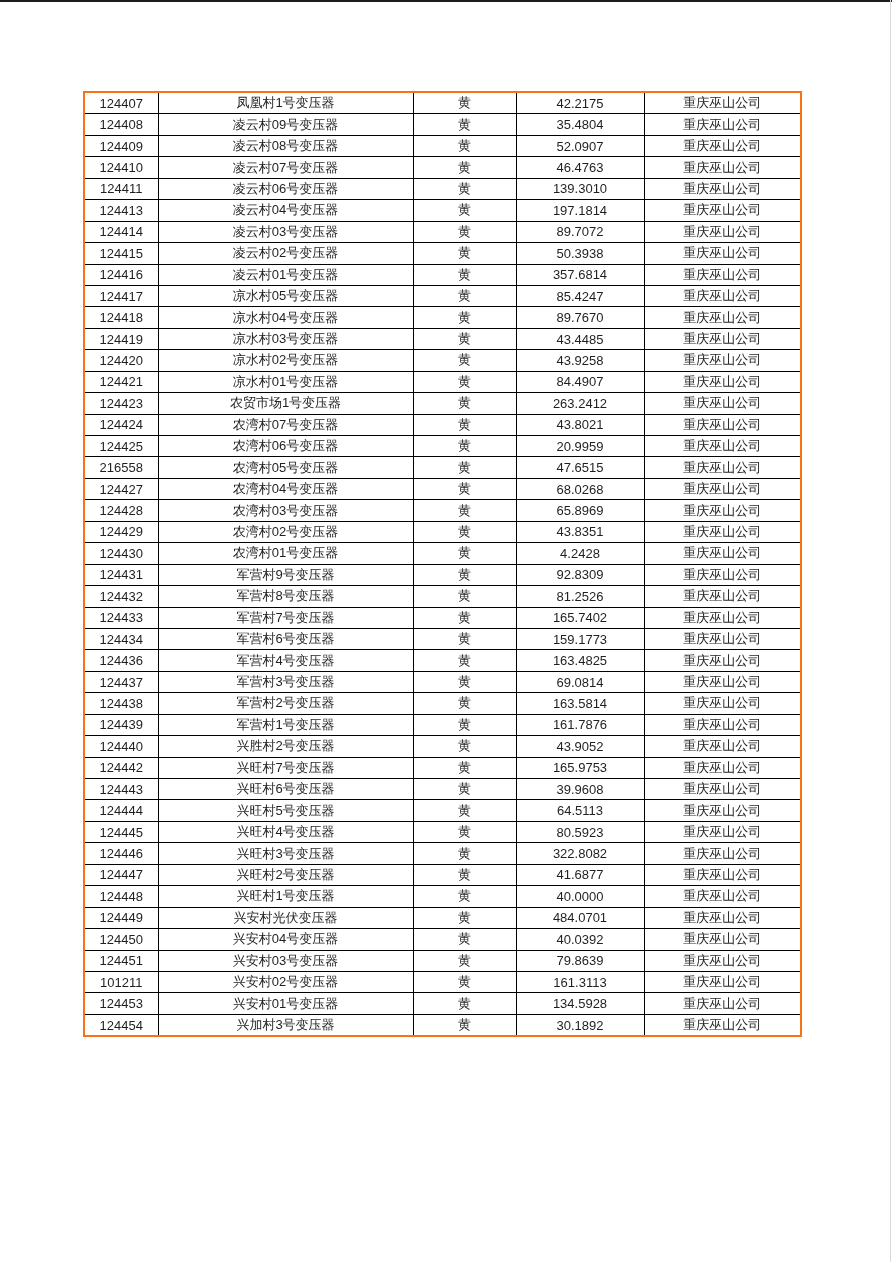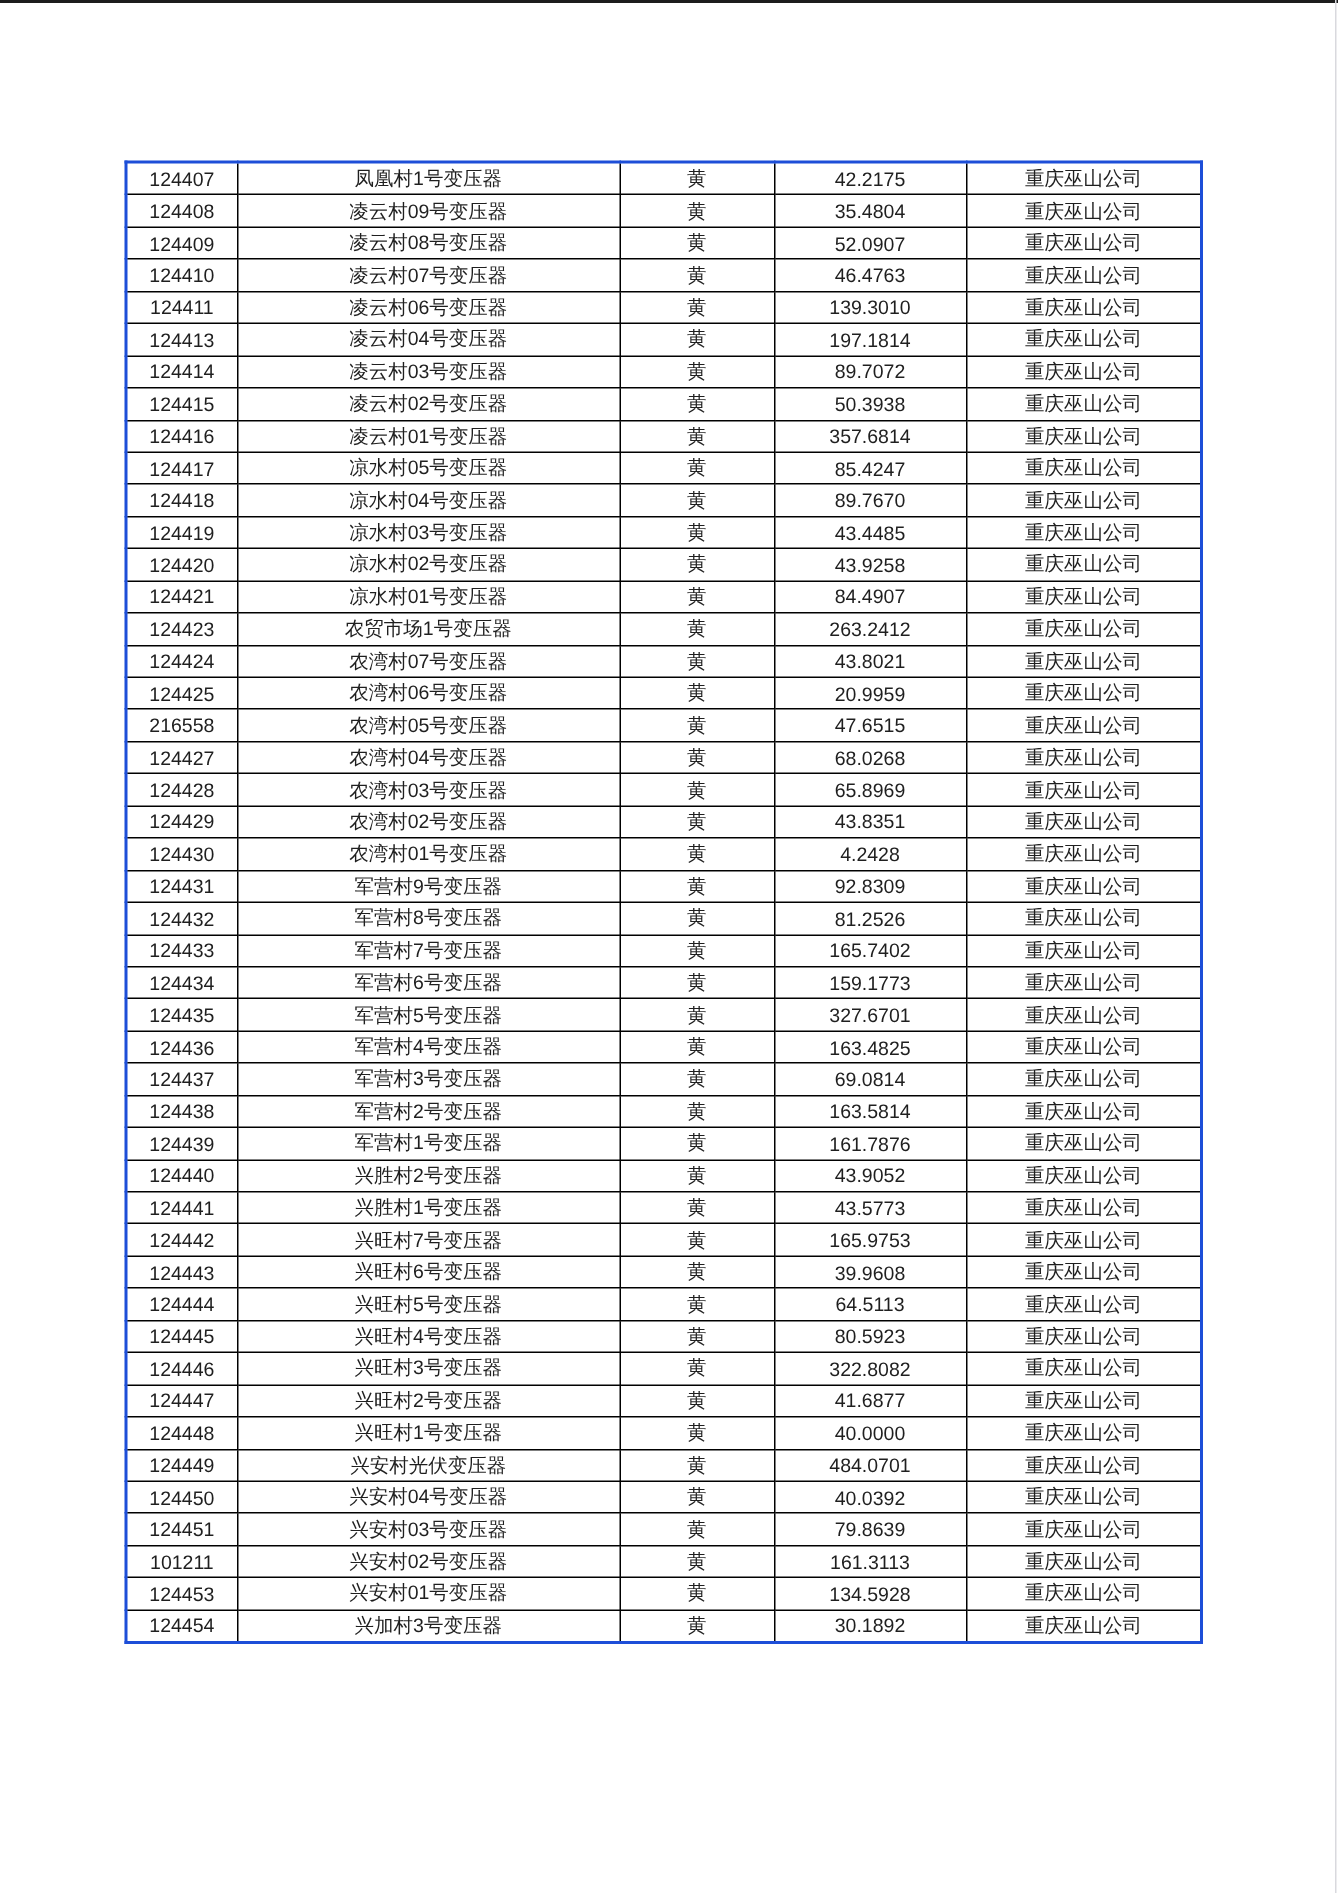--- a/index.html
+++ b/index.html
@@ -27,25 +27,25 @@
     position: absolute;
     top: 0;
     right: 1px;
     width: 1px;
     height: 1262px;
     background: #d9d9de;
   }
   table.data-table {
     position: absolute;
     left: 83px;
-    top: 107px;
+    top: 91px;
     width: 717px;
     border-collapse: collapse;
     table-layout: fixed;
-    border: 2px solid #1d4ed8;
+    border: 2px solid #f97316;
   }
   table.data-table td {
     border: 1px solid #000000;
     height: 20.45px;
     padding: 0;
     text-align: center;
     vertical-align: middle;
     font-size: 13px;
     color: #1f1f1f;
     white-space: nowrap;
@@ -249,27 +249,20 @@
     <td>重庆巫山公司</td>
   </tr>
         <tr>
     <td>124434</td>
     <td>军营村6号变压器</td>
     <td>黄</td>
     <td>159.1773</td>
     <td>重庆巫山公司</td>
   </tr>
         <tr>
-    <td>124435</td>
-    <td>军营村5号变压器</td>
-    <td>黄</td>
-    <td>327.6701</td>
-    <td>重庆巫山公司</td>
-  </tr>
-        <tr>
     <td>124436</td>
     <td>军营村4号变压器</td>
     <td>黄</td>
     <td>163.4825</td>
     <td>重庆巫山公司</td>
   </tr>
         <tr>
     <td>124437</td>
     <td>军营村3号变压器</td>
     <td>黄</td>
@@ -288,27 +281,20 @@
     <td>军营村1号变压器</td>
     <td>黄</td>
     <td>161.7876</td>
     <td>重庆巫山公司</td>
   </tr>
         <tr>
     <td>124440</td>
     <td>兴胜村2号变压器</td>
     <td>黄</td>
     <td>43.9052</td>
-    <td>重庆巫山公司</td>
-  </tr>
-        <tr>
-    <td>124441</td>
-    <td>兴胜村1号变压器</td>
-    <td>黄</td>
-    <td>43.5773</td>
     <td>重庆巫山公司</td>
   </tr>
         <tr>
     <td>124442</td>
     <td>兴旺村7号变压器</td>
     <td>黄</td>
     <td>165.9753</td>
     <td>重庆巫山公司</td>
   </tr>
         <tr>

